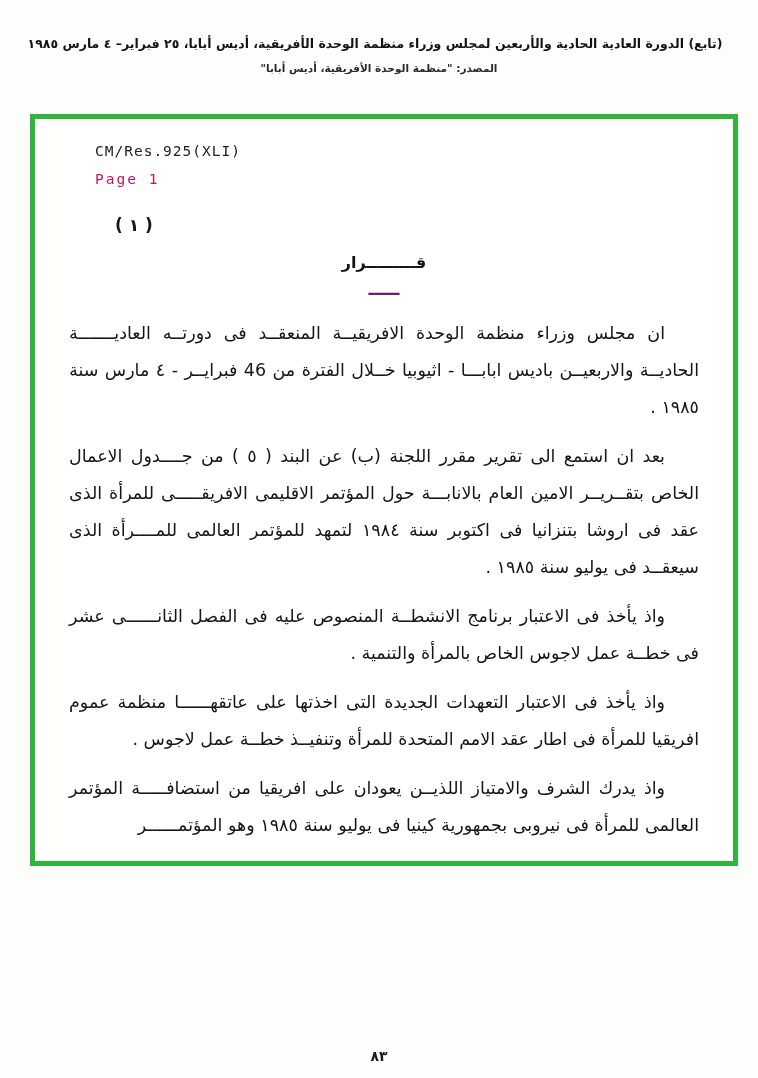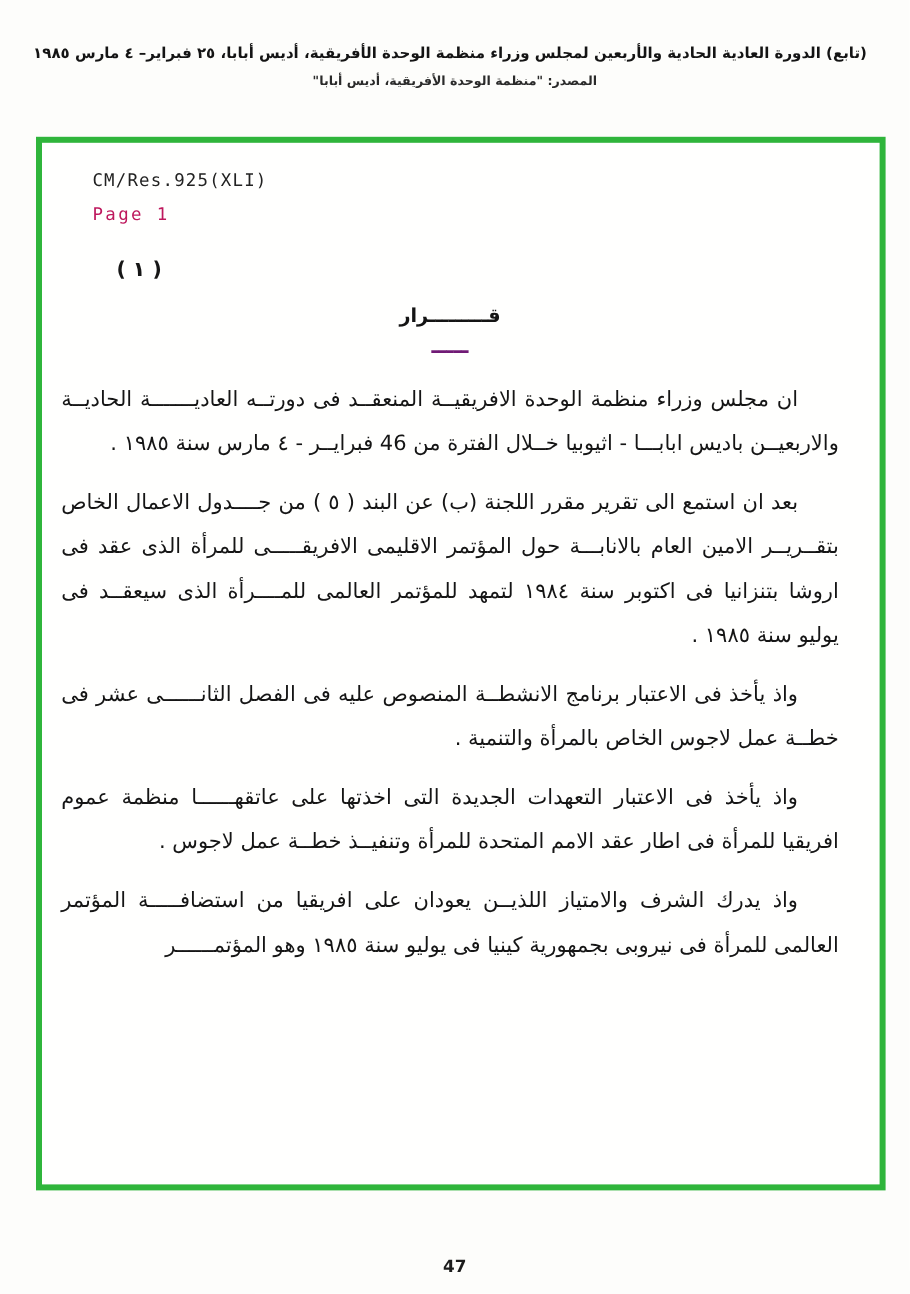--- a/index.html
+++ b/index.html
@@ -29,24 +29,24 @@
   .hdr2{
     position:absolute;top:62px;left:10px;right:10px;
     direction:rtl;text-align:center;
     font-size:10.5px;font-weight:700;
     color:#2a2a2a;
   }
 
   
   .frame{
     position:absolute;top:114px;left:30px;
-    width:708px;height:878px;
+    width:708px;height:752px;
     border:5px solid var(--frame-green);
     background:#fffffe;
-    padding:24px 34px 10px 16px;
+    padding:24px 34px 10px 34px;
     overflow:hidden;
   }
 
   .refblock{direction:ltr;text-align:left;margin-left:26px;}
   .ref{
     font-family:"DejaVu Sans Mono","Liberation Mono",monospace;
     font-size:14.5px;letter-spacing:1px;color:#222;
   }
   .pagelabel{
     font-family:"DejaVu Sans Mono","Liberation Mono",monospace;
@@ -115,15 +115,15 @@
     <div class="docbody">
       <p>ان مجلس وزراء منظمة الوحدة الافريقيــة المنعقــد فى دورتــه العاديـــــــة الحاديــة والاربعيــن باديس ابابـــا - اثيوبيا خــلال الفترة من 46 فبرايــر - ٤ مارس سنة ١٩٨٥ .</p>
       <p>بعد ان استمع الى تقرير مقرر اللجنة (ب) عن البند ( ٥ ) من جــــدول الاعمال الخاص بتقــريــر الامين العام بالانابـــة حول المؤتمر الاقليمى الافريقـــــى للمرأة الذى عقد فى اروشا بتنزانيا فى اكتوبر سنة ١٩٨٤ لتمهد للمؤتمر العالمى للمــــرأة الذى سيعقــد فى يوليو سنة ١٩٨٥ .</p>
       <p>واذ يأخذ فى الاعتبار برنامج الانشطــة المنصوص عليه فى الفصل الثانــــــى عشر فى خطــة عمل لاجوس الخاص بالمرأة والتنمية .</p>
       <p>واذ يأخذ فى الاعتبار التعهدات الجديدة التى اخذتها على عاتقهــــــا منظمة عموم افريقيا للمرأة فى اطار عقد الامم المتحدة للمرأة وتنفيــذ خطــة عمل لاجوس .</p>
       <p>واذ يدرك الشرف والامتياز اللذيــن يعودان على افريقيا من استضافـــــة المؤتمر العالمى للمرأة فى نيروبى بجمهورية كينيا فى يوليو سنة ١٩٨٥ وهو المؤتمــــــر</p>
     </div>
 
   </div>
 
-  <div class="pgnum">47</div>
+  <div class="pgnum">٨٣</div>
 
 </div>
 
 </body></html>

